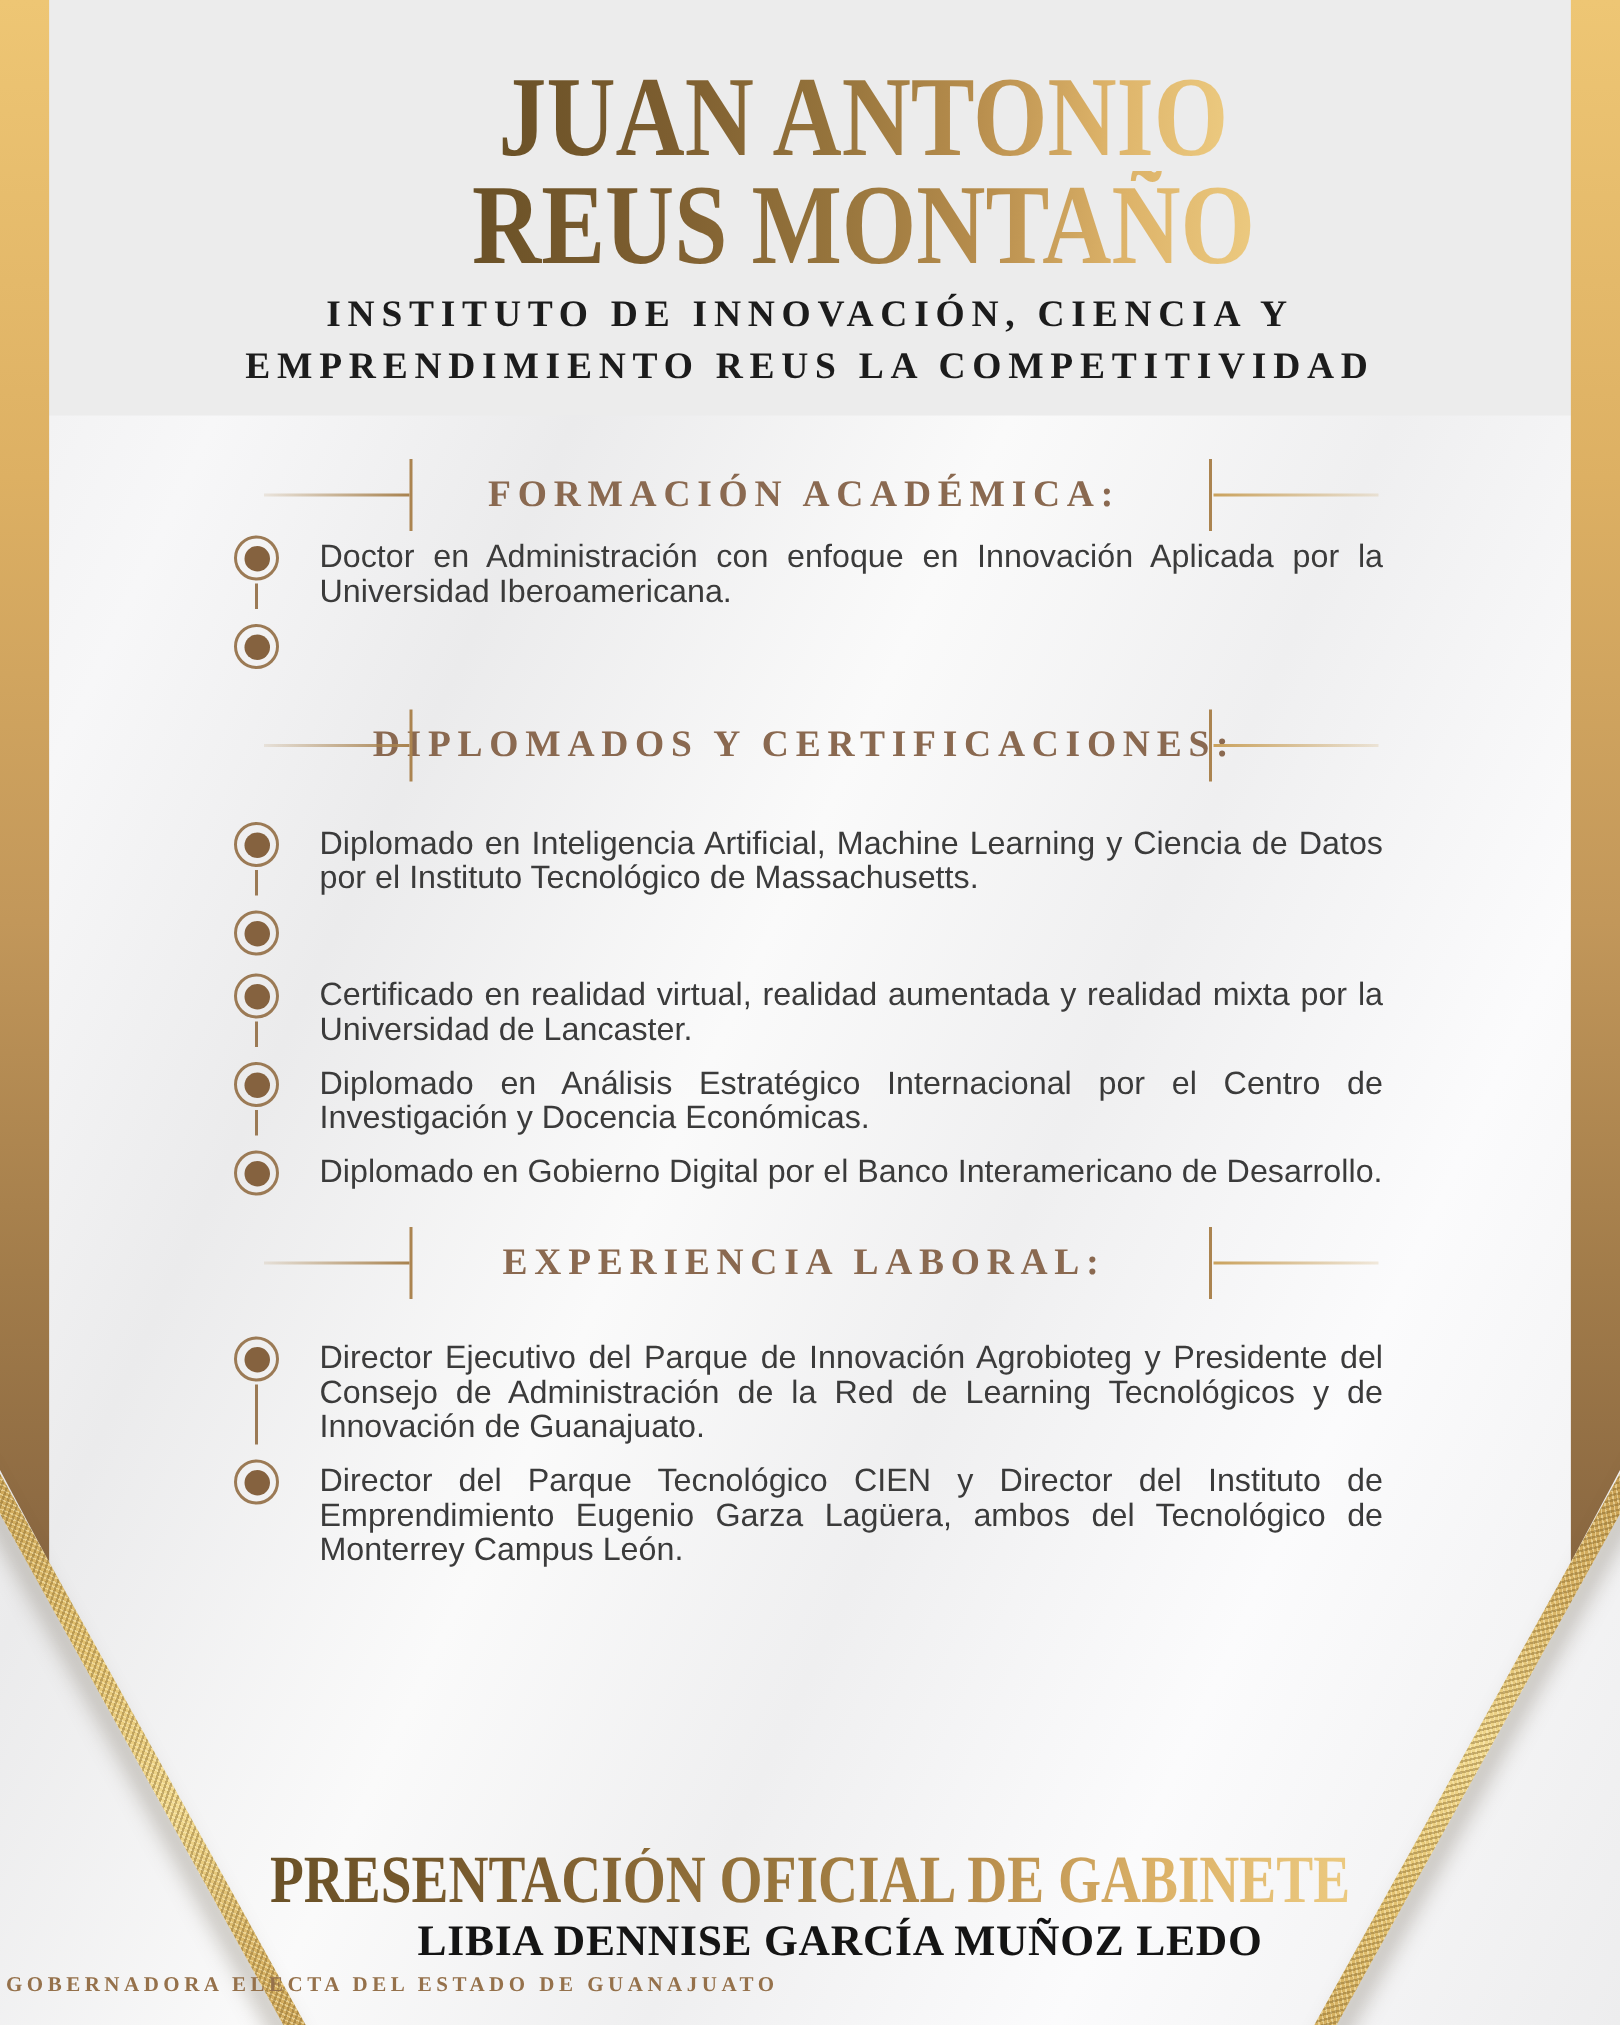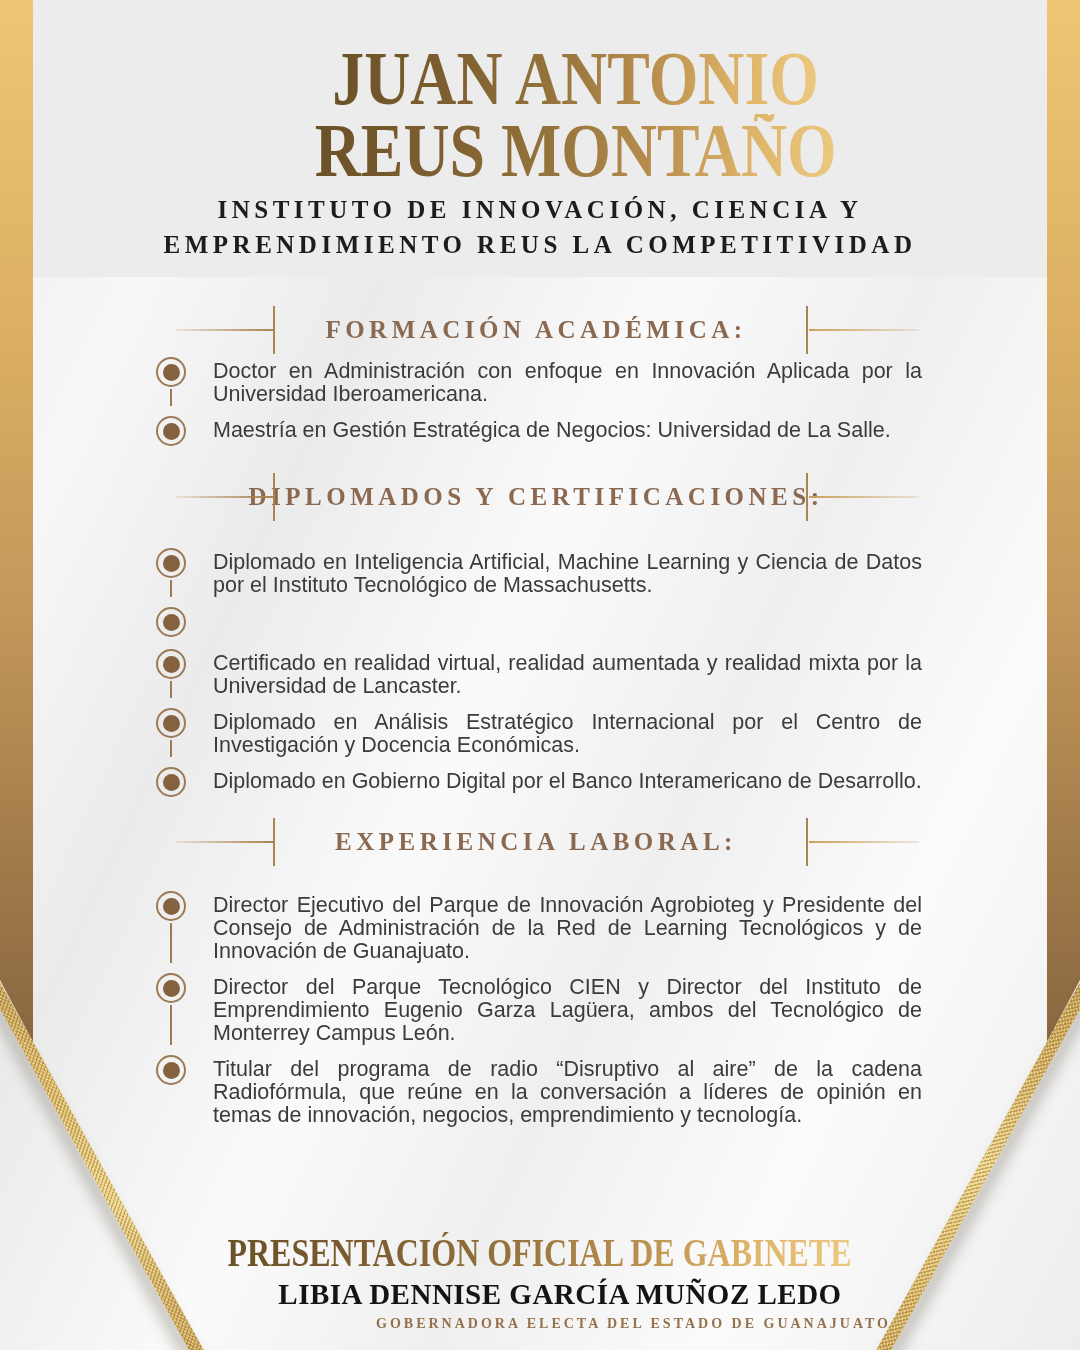--- a/index.html
+++ b/index.html
@@ -61,25 +61,25 @@
   ul.bullets li:last-child .stem{display:none;}
   ul.bullets p{margin:0 0 0 27px;flex:1 1 auto;font-size:21.5px;line-height:23px;color:#3b3b3b;
     text-align:justify;}
   #sec-formacion{margin-bottom:6px;}
   #ul-formacion{margin-bottom:14px;}
   #sec-diplomados{margin-bottom:30px;}
   #ul-diplomados{margin-bottom:8px;}
   #sec-experiencia{margin-bottom:28px;}
   
   .footer-event{position:absolute;left:0;top:1232px;width:1080px;text-align:center;margin:0;
-    font-family:"Liberation Serif",serif;font-weight:bold;font-size:39px;line-height:42px;}
+    font-family:"Liberation Serif",serif;font-weight:bold;font-size:45px;line-height:42px;}
   .footer-event .line{display:inline-block;white-space:nowrap;transform:scaleX(.82);transform-origin:center;}
   .footer-governor{position:absolute;left:0;top:1278px;width:1080px;text-align:center;margin:0;
     font-family:"Liberation Serif",serif;font-weight:bold;font-size:29px;letter-spacing:.5px;color:#141414;padding-left:20px;}
-  .footer-role{position:absolute;left:16px;top:1316px;width:875px;text-align:right;margin:0;
+  .footer-role{position:absolute;left:4px;top:1316px;width:875px;text-align:left;margin:0;
     font-family:"Liberation Serif",serif;font-weight:bold;font-size:14px;letter-spacing:3px;color:#95714b;}
 </style>
 </head>
 <body>
 
 <div class="header-band"></div>
 <div class="bar bar-left"></div>
 <div class="bar bar-right"></div>
 <div class="stripe stripe-left"></div>
 <div class="stripe stripe-right"></div>
@@ -111,21 +111,20 @@
           <span class="stem"></span>
         </span>
       <p>Doctor en Administración con enfoque en Innovación Aplicada por la Universidad Iberoamericana.</p>
     </li>
     <li>
       <span class="marker">
           <span class="ring">
             <span class="dot"></span>
           </span>
         </span>
-      <p>Maestría en Gestión Estratégica de Negocios: Universidad de La Salle.</p>
     </li>
   </ul>
 
   <h2 class="section-heading" id="sec-diplomados">
     <span class="rule rule-left"></span>
     <span class="tick tick-left"></span>
     <span class="label">DIPLOMADOS Y CERTIFICACIONES:</span>
     <span class="tick tick-right"></span>
     <span class="rule rule-right"></span>
   </h2>
@@ -194,28 +193,20 @@
     </li>
     <li>
       <span class="marker">
           <span class="ring">
             <span class="dot"></span>
           </span>
           <span class="stem"></span>
         </span>
       <p>Director del Parque Tecnológico CIEN y Director del Instituto de Emprendimiento Eugenio Garza Lagüera, ambos del Tecnológico de Monterrey Campus León.</p>
     </li>
-    <li>
-      <span class="marker">
-          <span class="ring">
-            <span class="dot"></span>
-          </span>
-        </span>
-      <p>Titular del programa de radio “Disruptivo al aire” de la cadena Radiofórmula, que reúne en la conversación a líderes de opinión en temas de innovación, negocios, emprendimiento y tecnología.</p>
-    </li>
   </ul>
 
 </div>
 
 <p class="footer-event">
   <span class="line goldtext">PRESENTACIÓN OFICIAL DE GABINETE</span>
 </p>
 <p class="footer-governor">LIBIA DENNISE GARCÍA MUÑOZ LEDO</p>
 <p class="footer-role">GOBERNADORA ELECTA DEL ESTADO DE GUANAJUATO</p>
 

